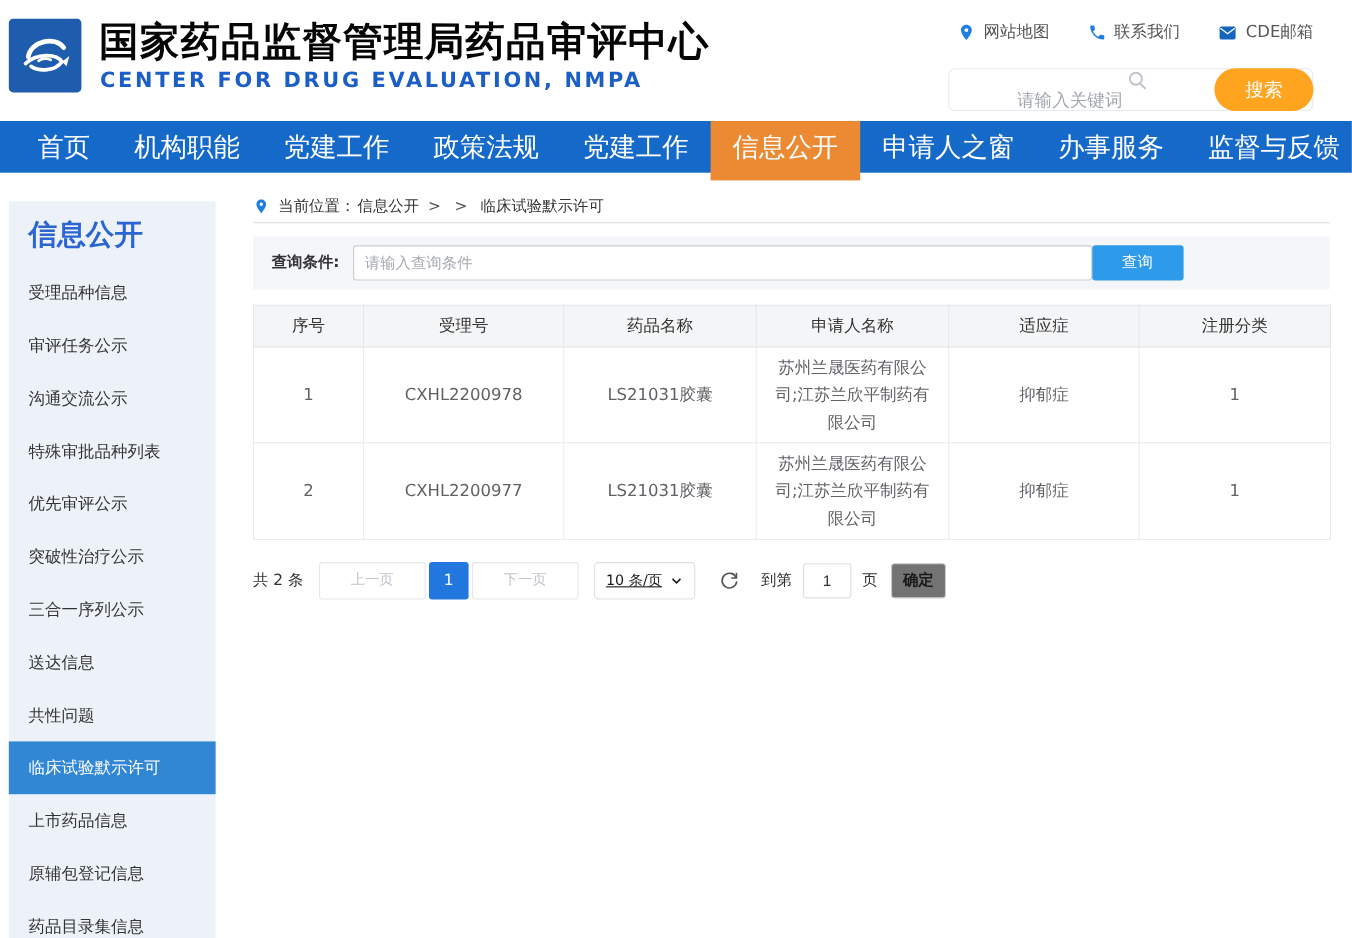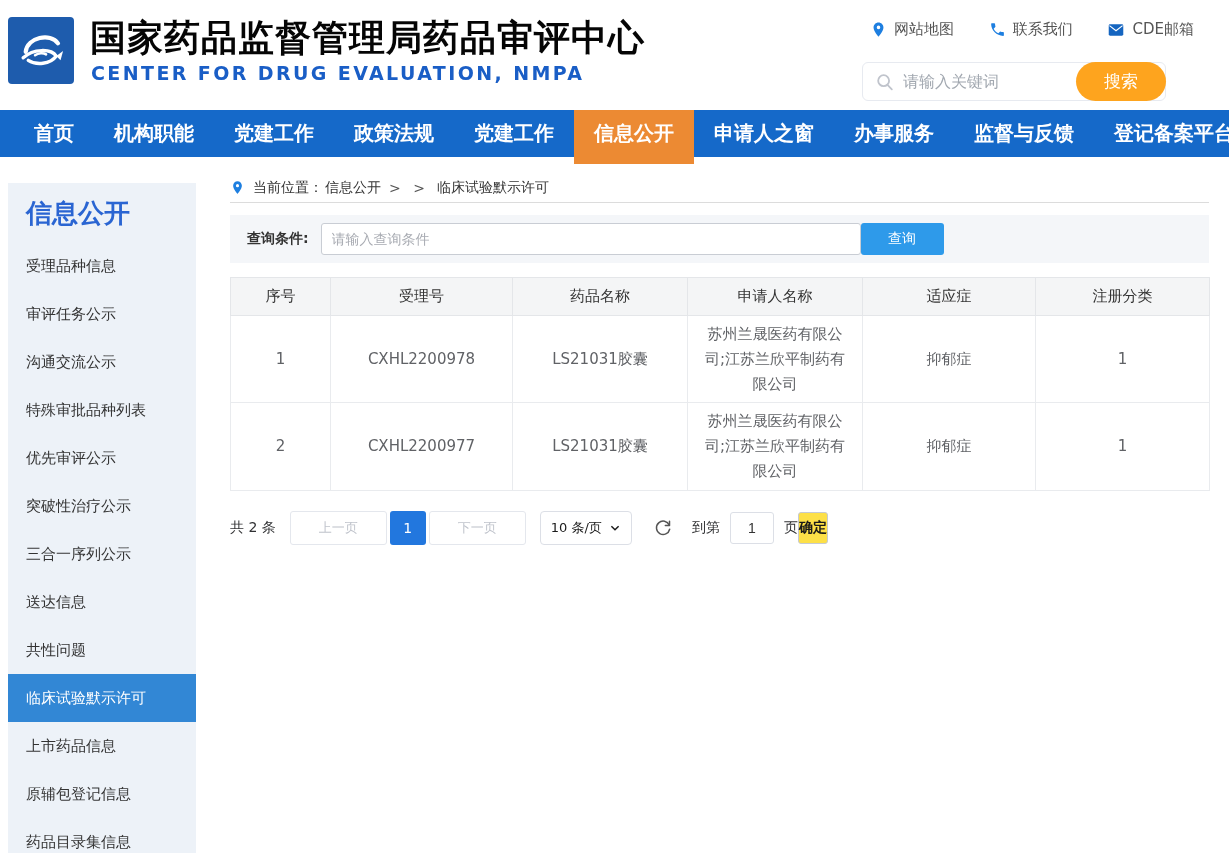--- a/index.html
+++ b/index.html
@@ -9,71 +9,71 @@
     background:#ffffff; color:#333; position:relative; overflow:hidden;
   }
   
   .header { position:relative; height:110px; background:#fff; }
   .logo { position:absolute; left:8px; top:17px; width:66px; height:67px;
           background:#1E5CAD; border-radius:4px; display:flex; align-items:center; justify-content:center; }
   .title-cn { position:absolute; left:90px; top:14px; font-size:36px; font-weight:bold; color:#050505; letter-spacing:1px; white-space:nowrap; }
   .title-en { position:absolute; left:91px; top:62px; font-size:19px; font-weight:bold; color:#1A5EC6; letter-spacing:2.4px; white-space:nowrap; }
   .utility { position:absolute; left:870px; top:20px; width:324px; display:flex; justify-content:space-between; }
   .util-link { display:flex; align-items:center; gap:7px; font-size:15px; color:#555; cursor:pointer; }
-  .searchbar { position:absolute; left:862px; top:62px; width:304px; height:39px;
-               border:1px solid #E7EAF0; border-radius:6px; display:flex; align-items:center; background:#fff; }
+  .searchbar { position:absolute; left:862px; top:62px; width:332px; height:39px;
+               border:1px solid #E7EAF0; border-radius:6px; display:flex; align-items:center; background:#fff;flex-direction:column; }
   .searchbar svg { margin-left:12px; flex:0 0 auto; }
   .search-input { flex:1; border:none; outline:none; font-size:16px; color:#333; padding:0 8px; background:transparent; min-width:0; }
   .search-input::placeholder { color:#A2A8B0; }
   .search-btn { position:absolute; right:-1px; top:-1px; width:90px; height:39px; border:none;
                 border-radius:20px; background:#FEA41E; color:#fff; font-size:17px; cursor:pointer; }
   
   .navbar { height:47px; background:#1569C9; display:flex; align-items:center; justify-content:space-between; padding:0 14px; }
-  .nav-item { color:#fff; font-size:20px; font-weight:bold; padding:0 20px; height:47px; display:flex; align-items:center; cursor:pointer; white-space:nowrap; }
+  .nav-item { color:#fff; font-size:24px; font-weight:normal; padding:0 20px; height:47px; display:flex; align-items:center; cursor:pointer; white-space:nowrap; }
   .nav-item.active { background:#EC8A33; height:60px; }
   .nav-sep { width:1px; height:22px; background:rgba(255,255,255,0.72); }
   
   .sidebar { position:absolute; left:8px; top:183px; width:188px; height:670px; background:#EDF2F8; }
   .side-title { padding:13px 0 11px 18px; font-size:26px; font-weight:bold; color:#2A65D2; }
   .side-item { height:48px; line-height:48px; padding-left:18px; font-size:15px; color:#333; cursor:pointer; white-space:nowrap; }
   .side-item.active { background:#3287D5; color:#fff; }
   
   .main { position:absolute; left:230px; top:183px; width:979px; }
   .breadcrumb { display:flex; align-items:center; gap:8px; height:20px; padding-bottom:10px;
                 border-bottom:1px solid #DCDCDC; font-size:14px; color:#333; }
   .crumb-sep { color:#555; letter-spacing:4px; }
   .query-strip { margin-top:12px; height:48px; background:#F4F6F9; display:flex; align-items:center; }
   .query-label { margin-left:17px; font-size:14px; font-weight:bold; color:#333; white-space:nowrap; }
-  .query-input { margin-left:12px; width:540px; height:32px; border:1px solid #C9CDD4; border-radius:3px;
+  .query-input { margin-left:12px; width:672px; height:32px; border:1px solid #C9CDD4; border-radius:3px;
                  padding:0 10px; font-size:14px; color:#333; outline:none; }
   .query-input::placeholder { color:#A8ABB2; }
   .query-btn { width:83px; height:32px; background:#2E9AEA; color:#fff; border:none;
                border-radius:3px; font-size:14px; cursor:pointer; }
   table.result { width:979px; margin-top:14px; border-collapse:collapse; table-layout:fixed; }
   .result th { height:38px; background:#F4F5F6; border:1px solid #E4E6E9; font-weight:normal;
                font-size:15px; color:#333; text-align:center; }
   .result td { height:78px; border:1px solid #E9EBEE; font-size:15px; color:#606266;
                text-align:center; padding:6px 14px; line-height:1.65; }
   
   .pagination { margin-top:20px; display:flex; align-items:center; font-size:14px; color:#303133; }
   .pg-total { white-space:nowrap; }
   .pg-btn { margin-left:14px; min-width:64px; height:34px; line-height:32px; border:1px solid #E4E7ED;
             border-radius:3px; color:#C0C4CC; background:#fff; text-align:center; font-size:13px; padding:0 28px; cursor:default; }
   .pg-btn.next { margin-left:3px; }
   .pg-page { margin-left:3px; width:36px; height:34px; background:#2277DE; color:#fff; border-radius:3px;
              line-height:34px; text-align:center; font-size:14px; cursor:pointer; }
   .pg-select { margin-left:14px; height:34px; border:1px solid #DCDFE6; border-radius:4px; background:#fff;
-               display:flex; align-items:center; padding:0 10px; gap:7px; font-size:13px; color:#1a1a1a; cursor:pointer; }
+               display:flex; align-items:center; padding:0 10px; gap:7px; font-size:13px; color:#1a1a1a; cursor:pointer;text-decoration:underline; }
   .pg-refresh { margin-left:20px; width:22px; height:22px; cursor:pointer; display:flex; align-items:center; justify-content:center; }
   .goto-label { margin-left:18px; white-space:nowrap; }
   .goto-input { margin-left:10px; width:44px; height:32px; border:1px solid #DCDFE6; border-radius:3px;
                 text-align:center; font-size:14px; color:#333; outline:none; }
   .goto-suffix { margin-left:10px; }
-  .confirm-btn { margin-left:0; width:30px; height:32px; border:1px solid #C6CAD1; border-radius:3px;
-                 background:#fde047; font-size:14px; font-weight:600; color:#1a1a1a; cursor:pointer; }
+  .confirm-btn { margin-left:12px; width:50px; height:32px; border:1px solid #C6CAD1; border-radius:3px;
+                 background:#737373; font-size:14px; font-weight:600; color:#1a1a1a; cursor:pointer; }
 </style>
 </head>
 <body>
 
 <div class="header">
   <div class="logo">
     <svg width="56" height="56" viewBox="0 0 66 66">
       <path d="M15 34 C17 17, 44 11, 53 24" stroke="#fff" stroke-width="5" fill="none" stroke-linecap="round"></path>
       <path d="M12 41 C24 30, 45 30, 51 39 C44 49, 27 50, 18 44" stroke="#fff" stroke-width="4" fill="none" stroke-linecap="round"></path>
       <path d="M51 39 L59 33 L56 44 Z" fill="#fff"></path>

